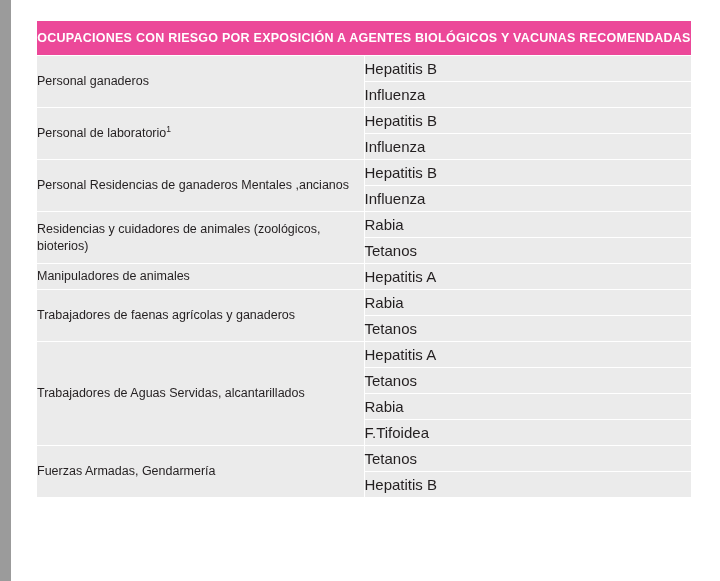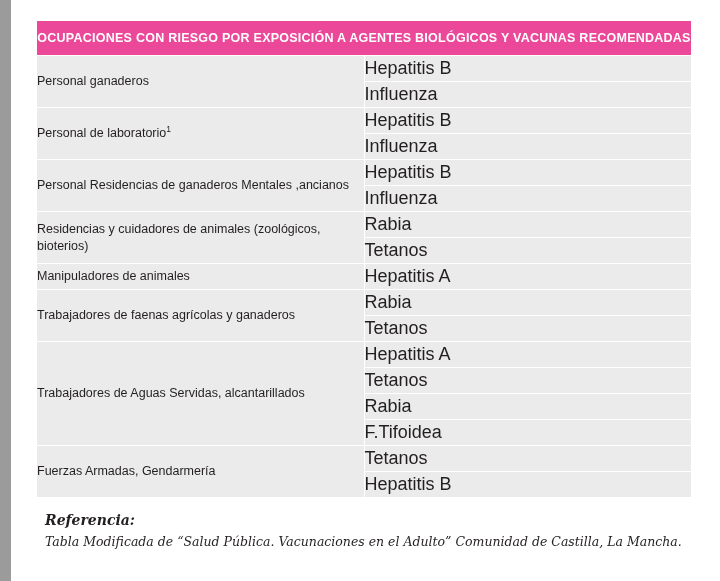--- a/index.html
+++ b/index.html
@@ -54,21 +54,21 @@
     background: #ebebeb;
     font-size: 12.5px;
     color: #231f20;
     vertical-align: middle;
     padding: 6px 10px 6px 14px;
     line-height: 1.35;
     width: 330px;
   }
   .vac-cell {
     background: #ebebeb;
-    font-size: 18px;
+    font-size: 15px;
     color: #231f20;
     vertical-align: middle;
     padding: 5px 10px 5px 12px;
     height: 25px;
   }
   .occ sup {
     font-size: 8.5px;
     vertical-align: super;
   }
   .ref {
@@ -159,17 +159,13 @@
         <tr>
           <td class="occ" rowspan="2">Fuerzas Armadas, Gendarmería</td>
           <td class="vac-cell">Tetanos</td>
         </tr>
         <tr>
           <td class="vac-cell">Hepatitis B</td>
         </tr>
       </tbody>
   </table>
 
-  <div class="ref">
-    <div class="ref-title">Referencia:</div>
-    <div class="ref-text">Tabla Modificada de “Salud Pública. Vacunaciones en el Adulto” Comunidad de Castilla, La Mancha.</div>
-  </div>
 </div>
 
 </body></html>

